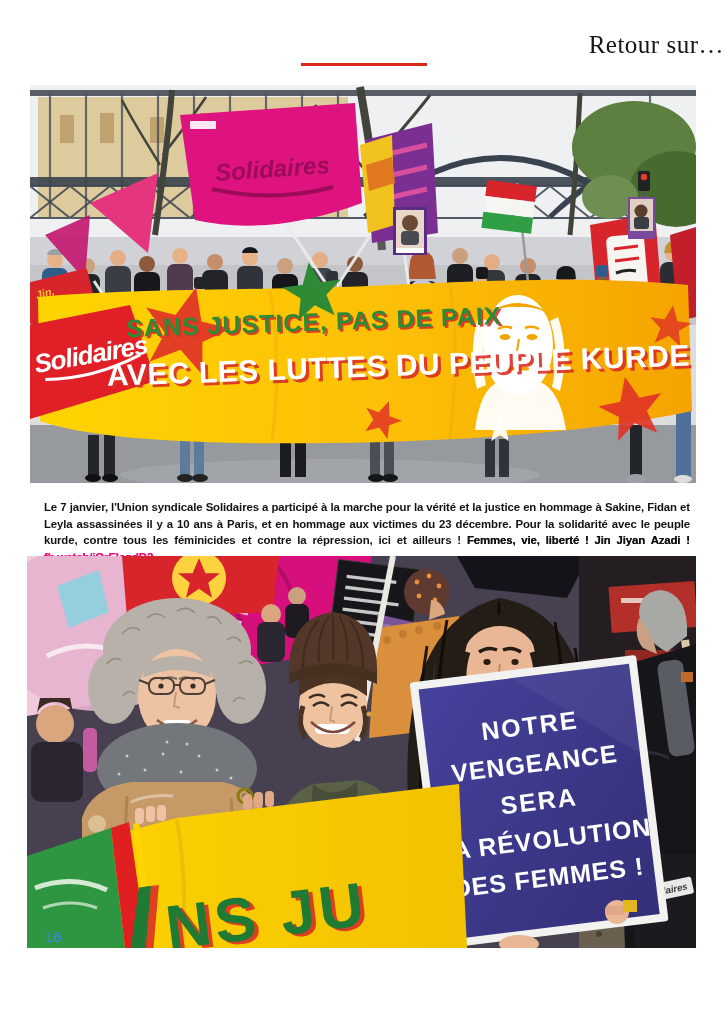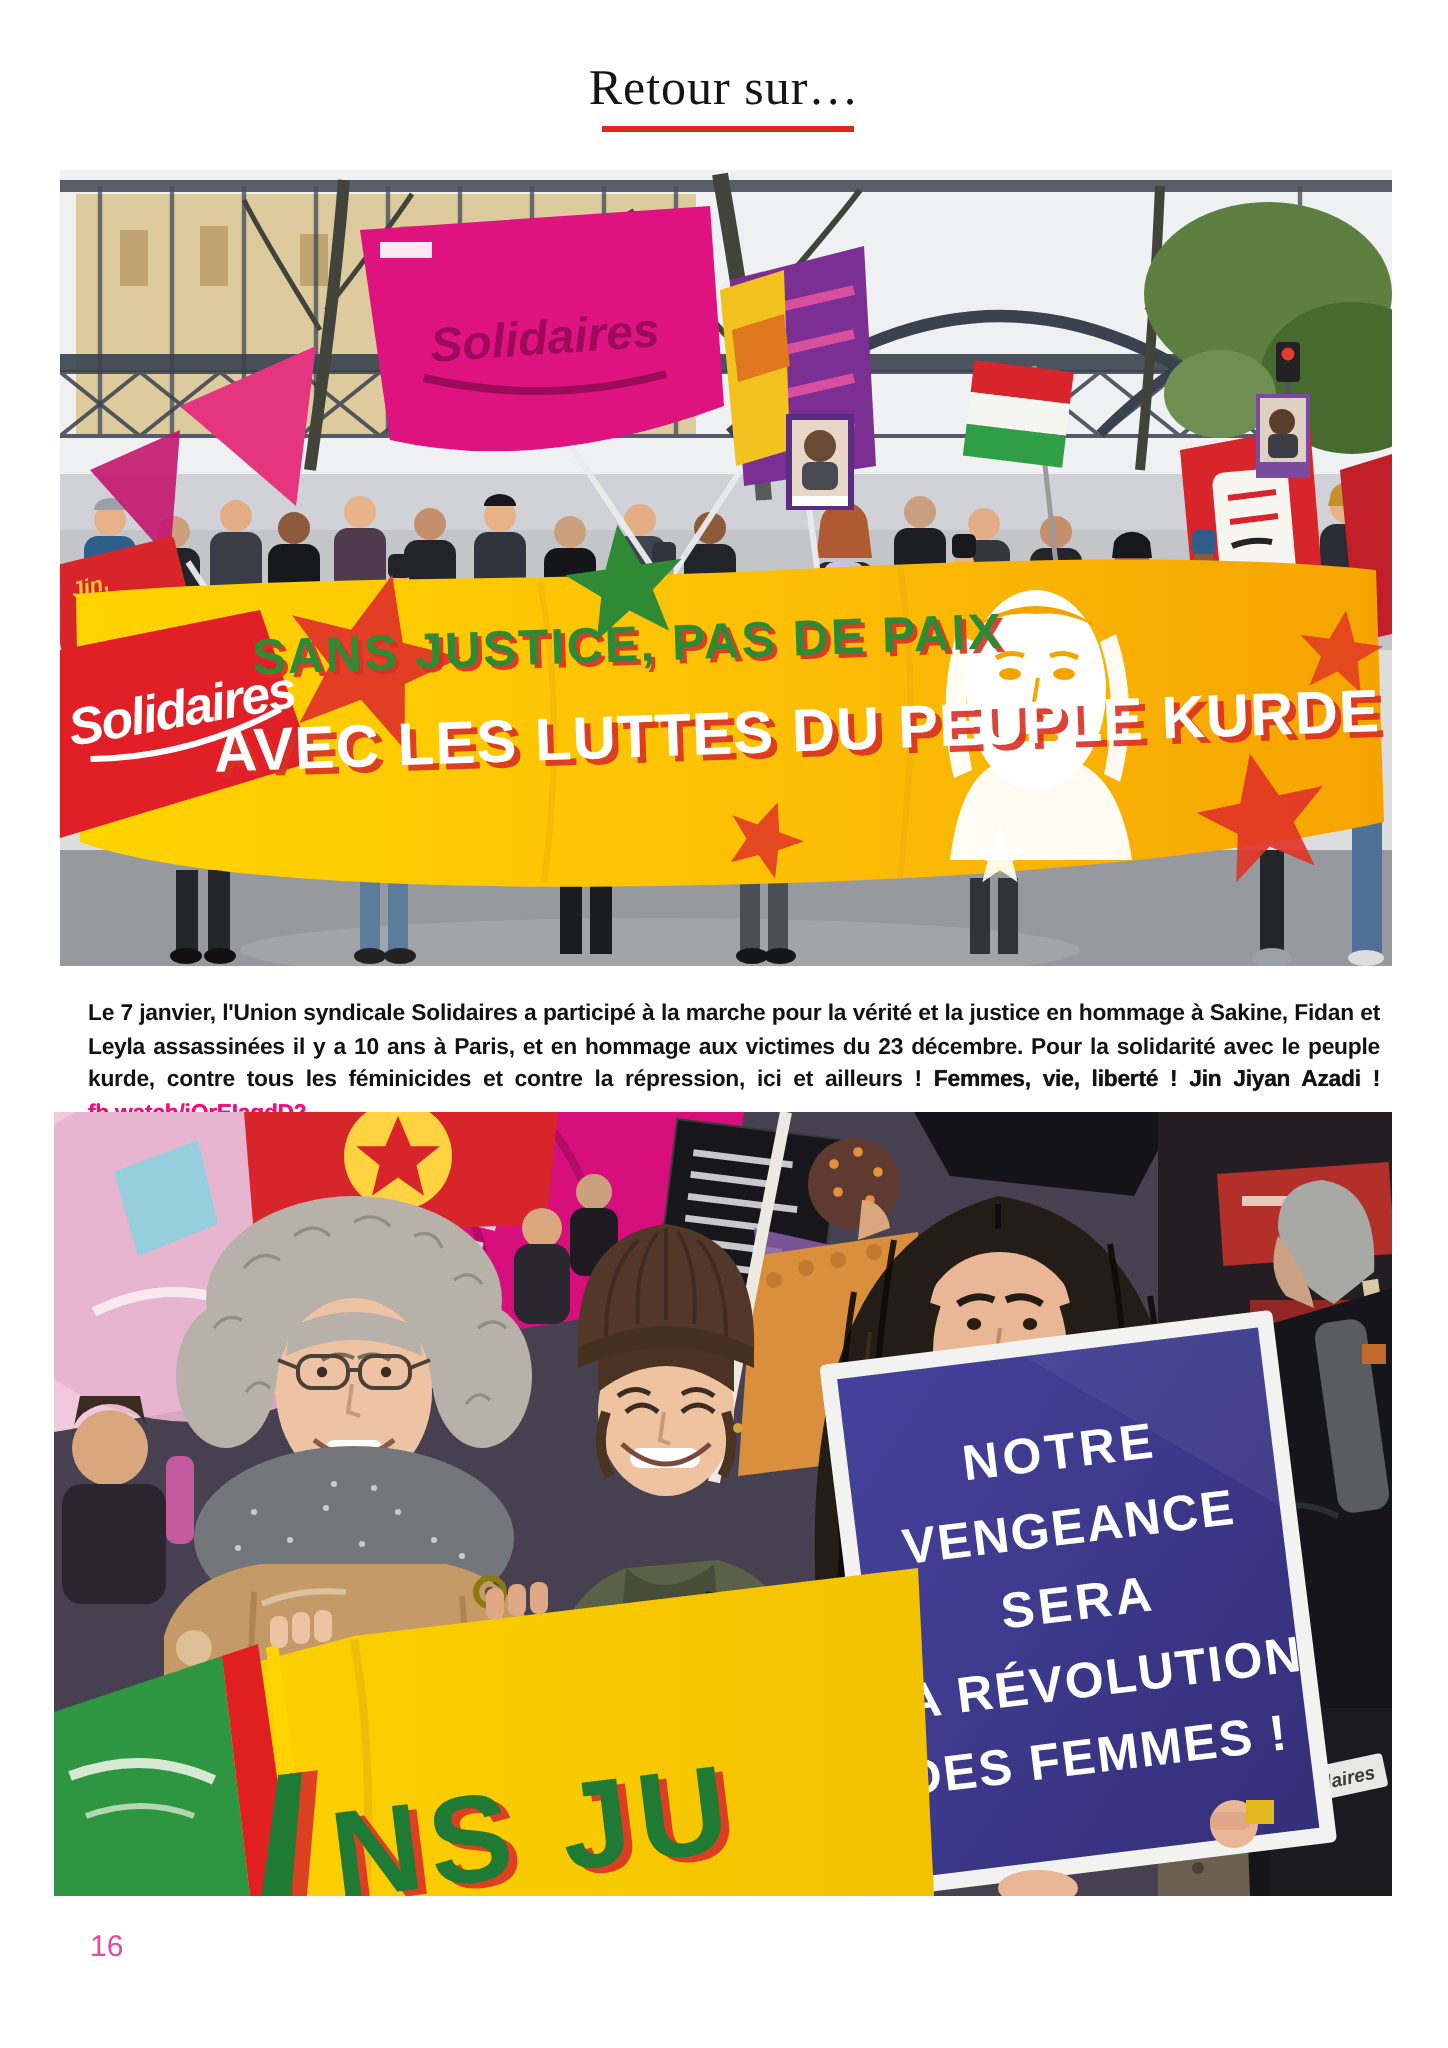--- a/index.html
+++ b/index.html
@@ -1,28 +1,28 @@
 <!DOCTYPE html>
 <html><head>
 <meta charset="utf-8">
 <style>
   html,body{margin:0;padding:0}
   body{width:724px;height:1024px;background:#fff;font-family:"Liberation Sans",sans-serif;position:relative;overflow:hidden}
-  .title{position:absolute;top:31px;left:0;width:100%;text-align:center;
+  .title{position:absolute;top:31px;left:0;width:100%;text-align:right;
          font-family:"Liberation Serif",serif;font-size:25px;color:#151515;letter-spacing:.5px}
   .title-underline{position:absolute;top:63px;left:301px;width:126px;height:3px;background:#da291c}
   .photo{position:absolute;overflow:hidden;background:#ddd}
   #photo1{left:30px;top:85px;width:666px;height:398px}
   #photo2{left:27px;top:556px;width:669px;height:392px}
   .photo svg{display:block;width:100%;height:100%}
   .caption{position:absolute;left:44px;top:488px;width:646px;font-size:11.4px;font-weight:700;
            line-height:16.5px;letter-spacing:-.12px;text-align:justify;color:#121212}
   .caption .em{font-weight:700;text-shadow:0 0 .4px #121212}
   .caption .link{color:#ec0f7e;font-weight:900;text-shadow:0 0 .4px #ec0f7e;text-decoration:none;cursor:pointer}
-  .pagenum{position:absolute;left:45px;top:965px;font-size:15px;color:#ec4899}
+  .pagenum{position:absolute;left:45px;top:928px;font-size:15px;color:#3b82f6}
   svg text{font-family:"Liberation Sans",sans-serif}
 </style>
 </head>
 <body>
 
 <div class="title">Retour sur…</div>
 <div class="title-underline"></div>
 
 <div id="photo1" class="photo">
 <svg viewBox="0 0 666 398" preserveAspectRatio="none">

